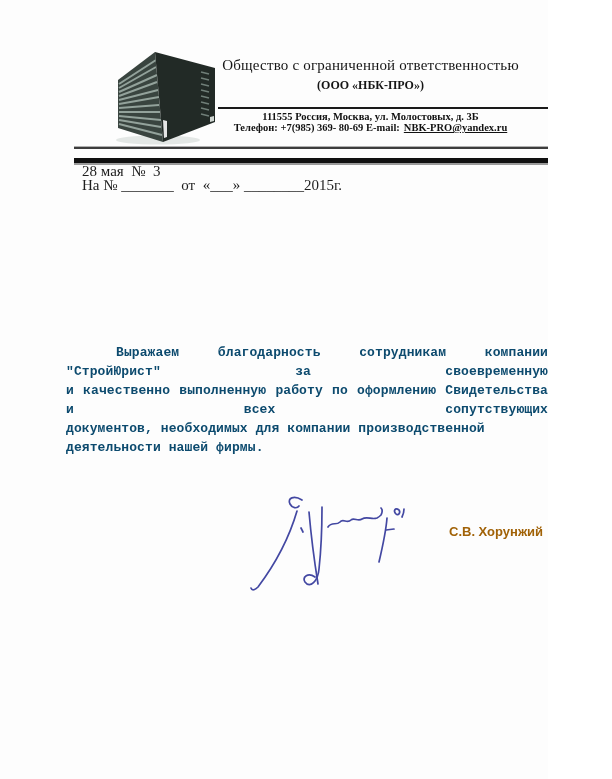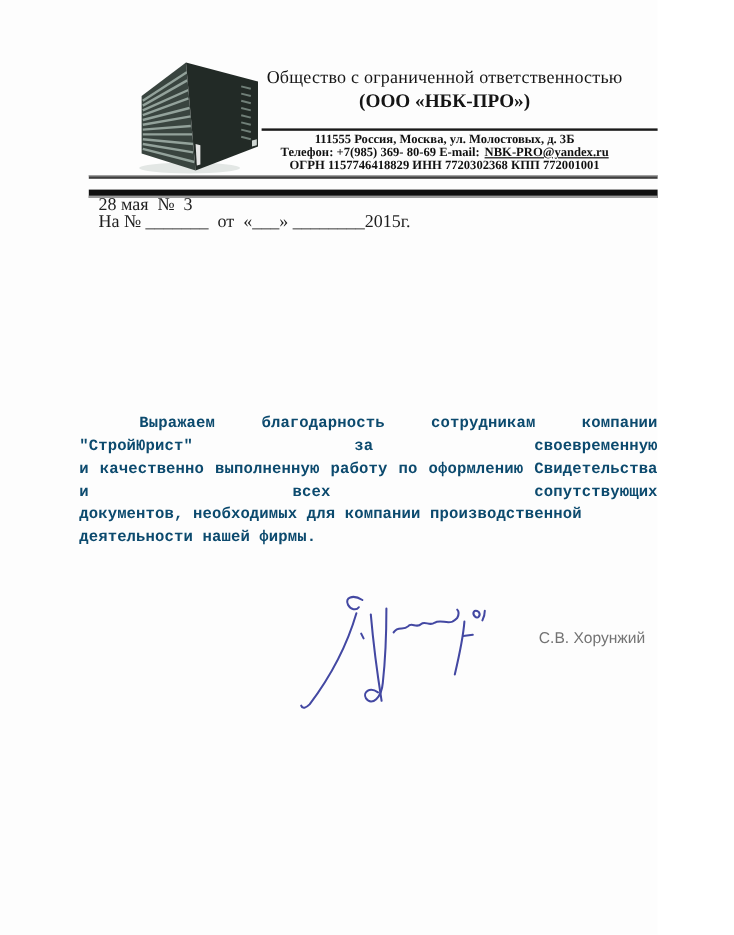--- a/index.html
+++ b/index.html
@@ -9,21 +9,21 @@
     background:#fdfdfd;
     font-family:"Liberation Serif", serif;
     color:#151515;
     overflow:hidden;
   }
   
   .logo{position:absolute;left:106px;top:48px;width:112px;height:100px;}
   .head-text{position:absolute;left:198px;top:56px;width:345px;text-align:center;}
   .org-type{font-size:15px;line-height:18px;letter-spacing:.2px;}
   .org-short{font-size:15.5px;line-height:16px;font-weight:700;margin-top:4px;}
-  .org-full{font-size:16px;line-height:16px;font-weight:700;margin-top:3px;}
+  .org-full{font-size:12px;line-height:16px;font-weight:700;margin-top:3px;}
   .name-rule{position:absolute;left:218px;top:107px;width:339px;height:2px;background:#1a1a1a;}
   .contact{position:absolute;left:198px;top:111px;width:345px;text-align:center;
     font-size:10.5px;line-height:11px;font-weight:700;color:#111;}
   .contact > div{margin-bottom:0;}
   .email{margin-left:4px;text-decoration:underline;text-align:center;}
   
   .rule-thin{position:absolute;left:74px;top:146px;width:534px;height:2px;
     background:#3d3d3d;border-top:1px solid #b0b0b0;}
   .rule-thick{position:absolute;left:74px;top:158px;width:516px;height:5px;
     background:#101010;border-bottom:2px solid #9a9a9a;}
@@ -33,21 +33,21 @@
   
   .body-par{position:absolute;left:66px;top:343px;width:482px;
     font-family:Liberation Mono, monospace;
     font-size:13px;line-height:19px;font-weight:600;color:#0c4a6e;letter-spacing:.1px;}
   .line.just{text-align:justify;text-align-last:justify;}
   .line.indent{text-indent:50px;}
   
   .sig-title{position:absolute;left:118px;top:524px;
     font-family:"Liberation Sans", sans-serif;font-size:13px;font-weight:600;color:#333;}
   .sig-name{position:absolute;left:449px;top:524px;
-    font-family:"Liberation Sans", sans-serif;font-size:13px;font-weight:400;color:#737373;}
+    font-family:"Liberation Sans", sans-serif;font-size:13px;font-weight:700;color:#a16207;}
   .sig-ink{position:absolute;left:242px;top:487px;}
 </style>
 </head>
 <body>
 
 <div class="page">
 
   <div class="logo">
     <svg width="112" height="100" viewBox="0 0 112 100">
       <ellipse cx="52" cy="92" rx="42" ry="4.5" fill="#e3e7e5"></ellipse>
@@ -85,21 +85,20 @@
 
   <div class="head-text">
     <div class="org-type">Общество с ограниченной ответственностью</div>
     <div class="org-full">(ООО «НБК-ПРО»)</div>
   </div>
   <div class="name-rule"></div>
 
   <div class="contact">
     <div>111555 Россия, Москва, ул. Молостовых, д. 3Б</div>
     <div><span>Телефон: +7(985) 369- 80-69 E-mail:</span><span class="email">NBK-PRO@yandex.ru</span></div>
-    <div>ОГРН 1157746418829 ИНН 7720302368 КПП 772001001</div>
   </div>
 
   <div class="rule-thin"></div>
   <div class="rule-thick"></div>
 
   <div class="ref">
     <div>28 мая  №  3</div>
     <div>На № _______  от  «___» ________2015г.</div>
   </div>
 

